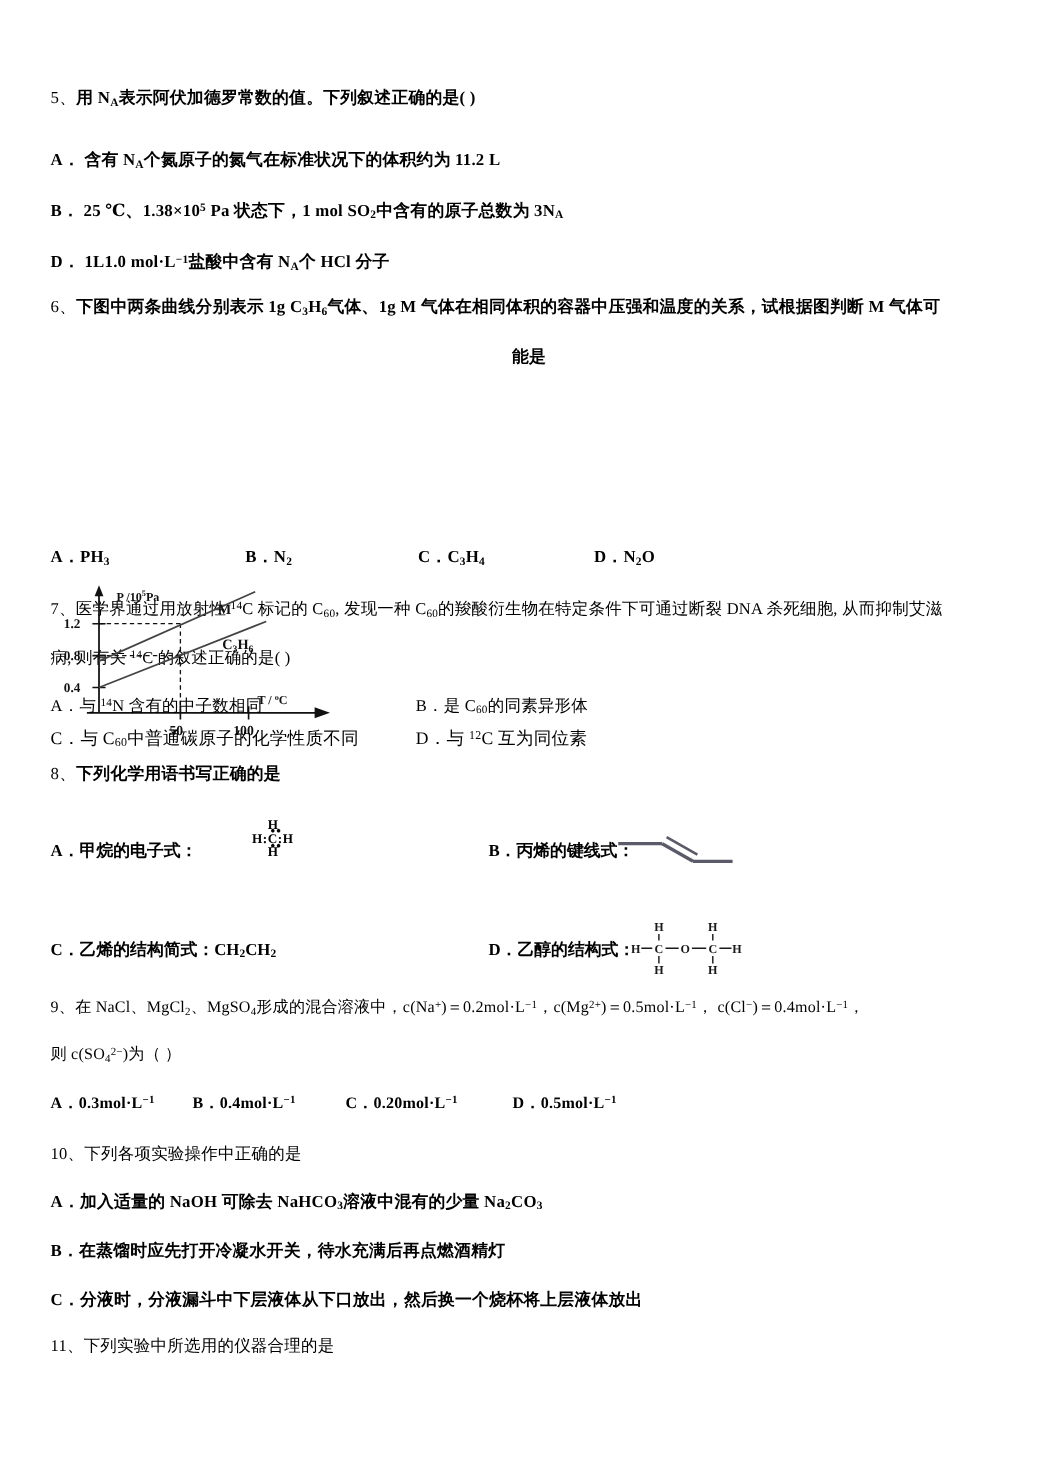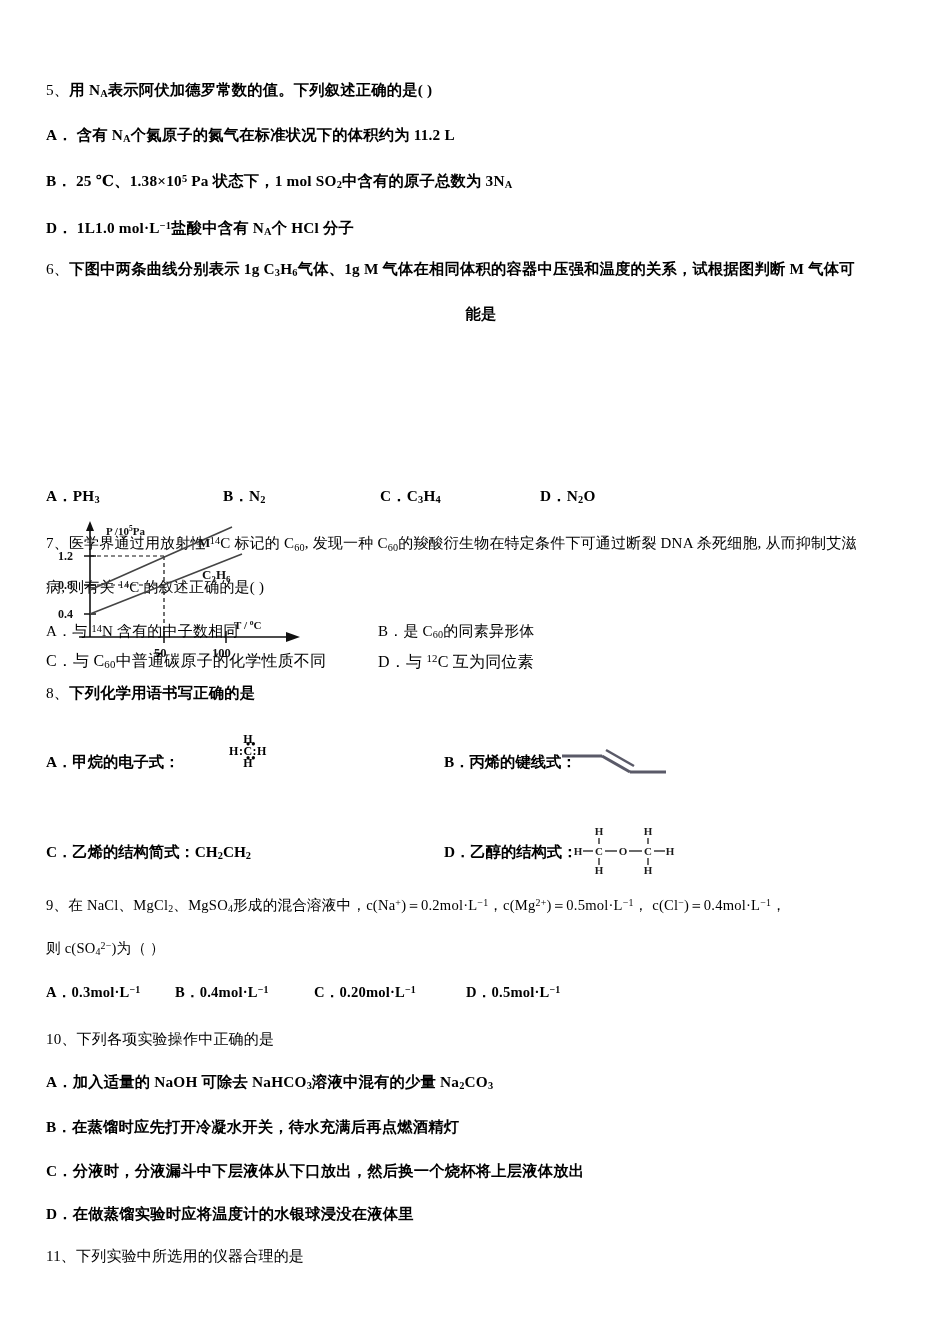--- a/index.html
+++ b/index.html
@@ -92,21 +92,21 @@
 <body>
 
 <div class="page">
  <div class="content">
 
   <div>
     <div class="q-line stem" style="margin:0 0 0 0;">
       <span class="stem-num">5、</span><span>用 N</span><sub>A</sub><span>表示阿伏加德罗常数的值。下列叙述正确的是(        )</span>
     </div>
 
-    <div class="q-line opt" style="margin-top:27px;">
+    <div class="q-line opt" style="margin-top:38px;">
       <span>A．</span>
       <span>含有 N</span><sub>A</sub><span>个氮原子的氮气在标准状况下的体积约为 11.2 L</span>
     </div>
 
     <div class="q-line opt" style="margin-top:29px;">
       <span>B．</span>
       <span>25 ℃、1.38×10</span><sup>5</sup><span> Pa 状态下，1 mol  SO</span><sub>2</sub><span>中含有的原子总数为 3N</span><sub>A</sub>
     </div>
 
 
@@ -288,23 +288,20 @@
     </div>
     <div class="q-line opt" style="margin-top:27px;">
       <span>A．</span><span>加入适量的 NaOH 可除去 NaHCO</span><sub>3</sub><span>溶液中混有的少量 Na</span><sub>2</sub><span>CO</span><sub>3</sub>
     </div>
     <div class="q-line opt" style="margin-top:28px;">
       <span>B．</span><span>在蒸馏时应先打开冷凝水开关，待水充满后再点燃酒精灯</span>
     </div>
     <div class="q-line opt" style="margin-top:28px;">
       <span>C．</span><span>分液时，分液漏斗中下层液体从下口放出，然后换一个烧杯将上层液体放出</span>
     </div>
-    <div class="q-line opt" style="margin-top:28px;">
-      <span>D．</span><span>在做蒸馏实验时应将温度计的水银球浸没在液体里</span>
-    </div>
   </div>
 
   <div style="margin-top:28px;">
     <div class="q-line" style="font-size:15px;">
       <span>11、</span><span>下列实验中所选用的仪器合理的是</span>
     </div>
 
   </div>
 
  </div>

